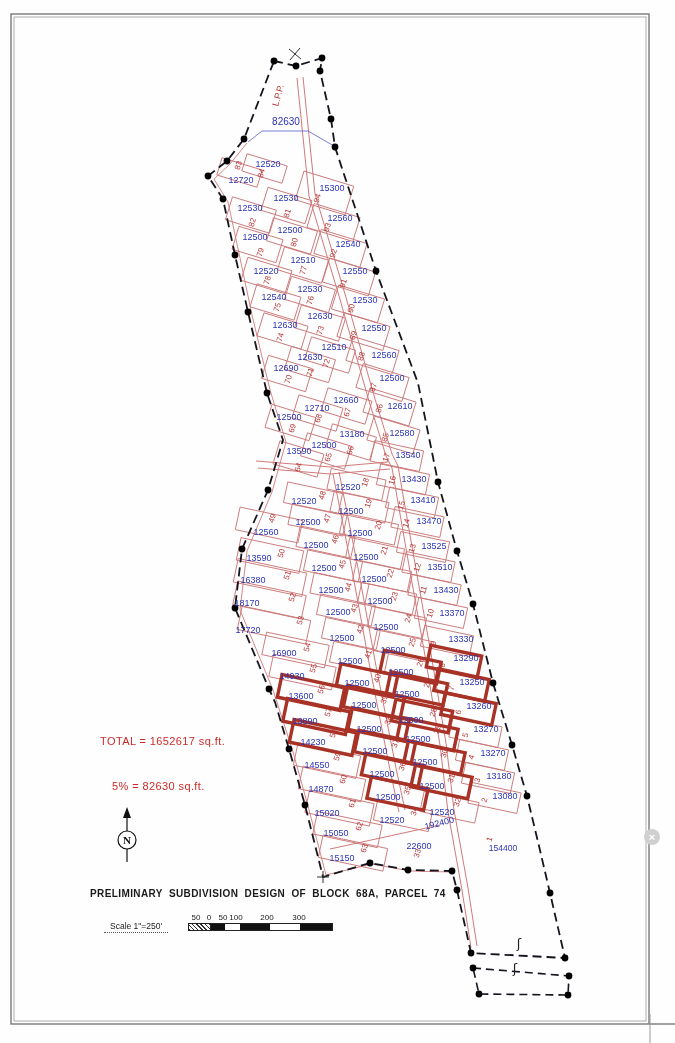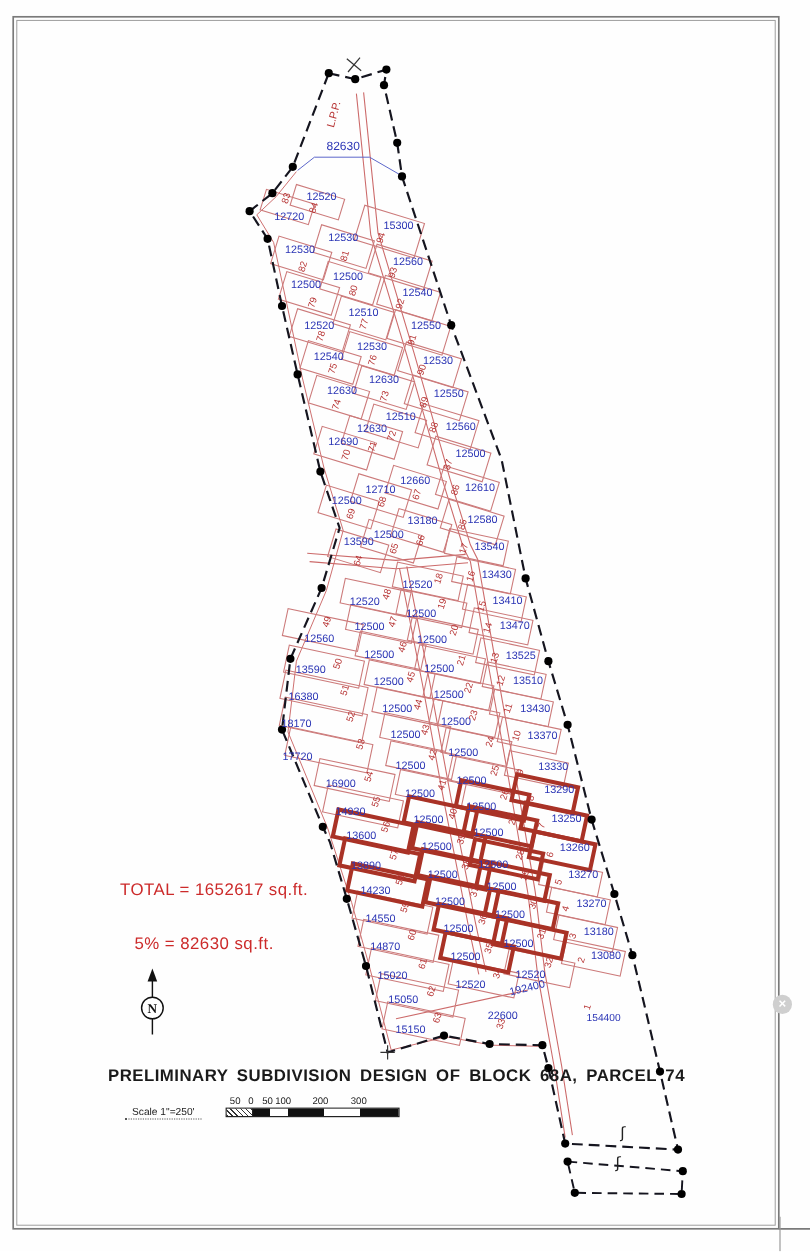--- a/index.html
+++ b/index.html
@@ -1,21 +1,21 @@
 <!DOCTYPE html>
 <html><head>
 <meta charset="utf-8">
 <style>
   html,body{margin:0;padding:0;background:#fff;}
   #stage{position:relative;width:675px;height:1043px;background:#fefefe;overflow:hidden;
          font-family:"Liberation Sans",sans-serif;}
   svg text{user-select:none;}
   .ovl{position:absolute;white-space:nowrap;}
-  #title-text{font-weight:bold;font-size:14px;letter-spacing:.4px;word-spacing:3px;color:#1a1a1a;}
-  #total-box{color:#cc2a2a;font-size:14px;line-height:13px;letter-spacing:.4px;}
+  #title-text{font-weight:bold;font-size:10px;letter-spacing:.4px;word-spacing:3px;color:#1a1a1a;}
+  #total-box{color:#cc2a2a;font-size:11px;line-height:13px;letter-spacing:.4px;}
   #total-box .l2{padding-left:12px;margin-top:32px;}
   #scale-label{font-size:8.5px;color:#1a1a1a;border-bottom:1px dotted #555;padding:0 6px 1px 6px;}
   #close-btn{width:16px;height:16px;border-radius:50%;background:#cfcfcf;color:#fff;
              font-size:11px;line-height:16px;text-align:center;font-weight:bold;}
   .tick{position:absolute;font-size:8px;color:#1a1a1a;transform:translateX(-50%);}
 </style>
 </head>
 <body>
 <div id="stage">
 

